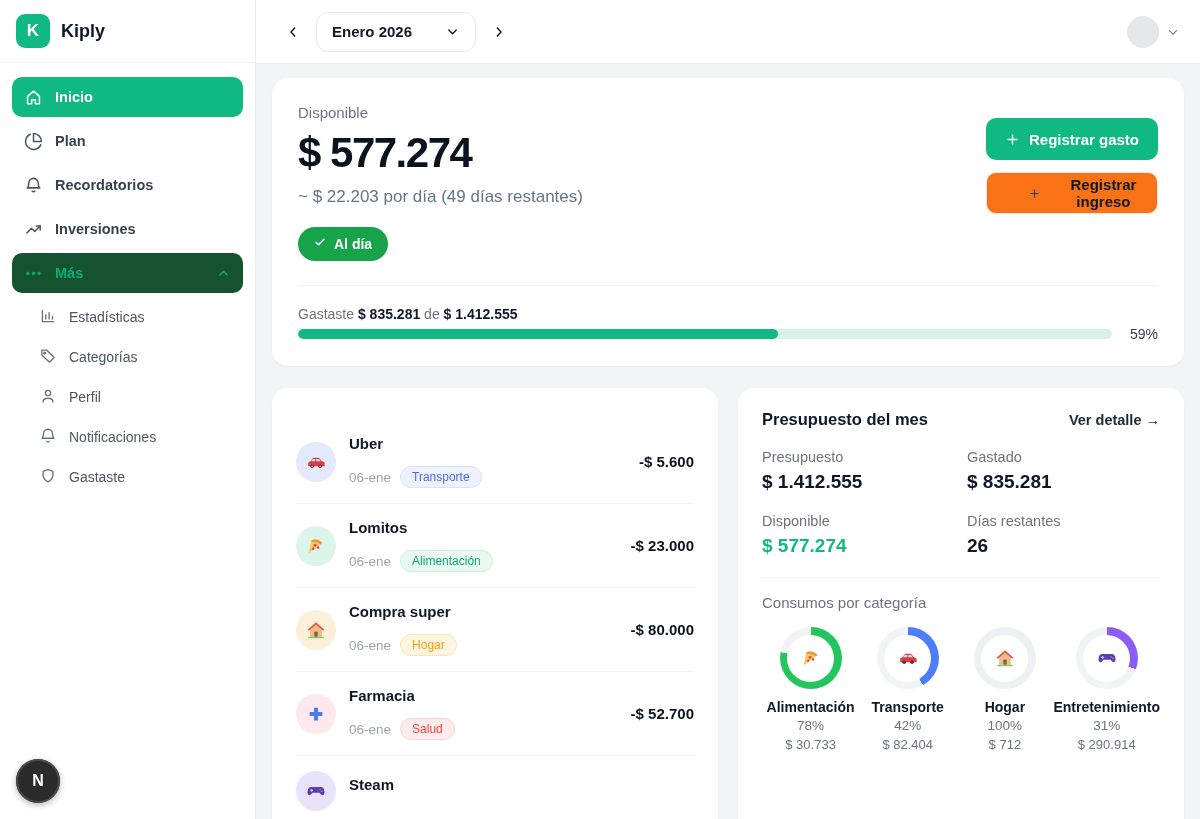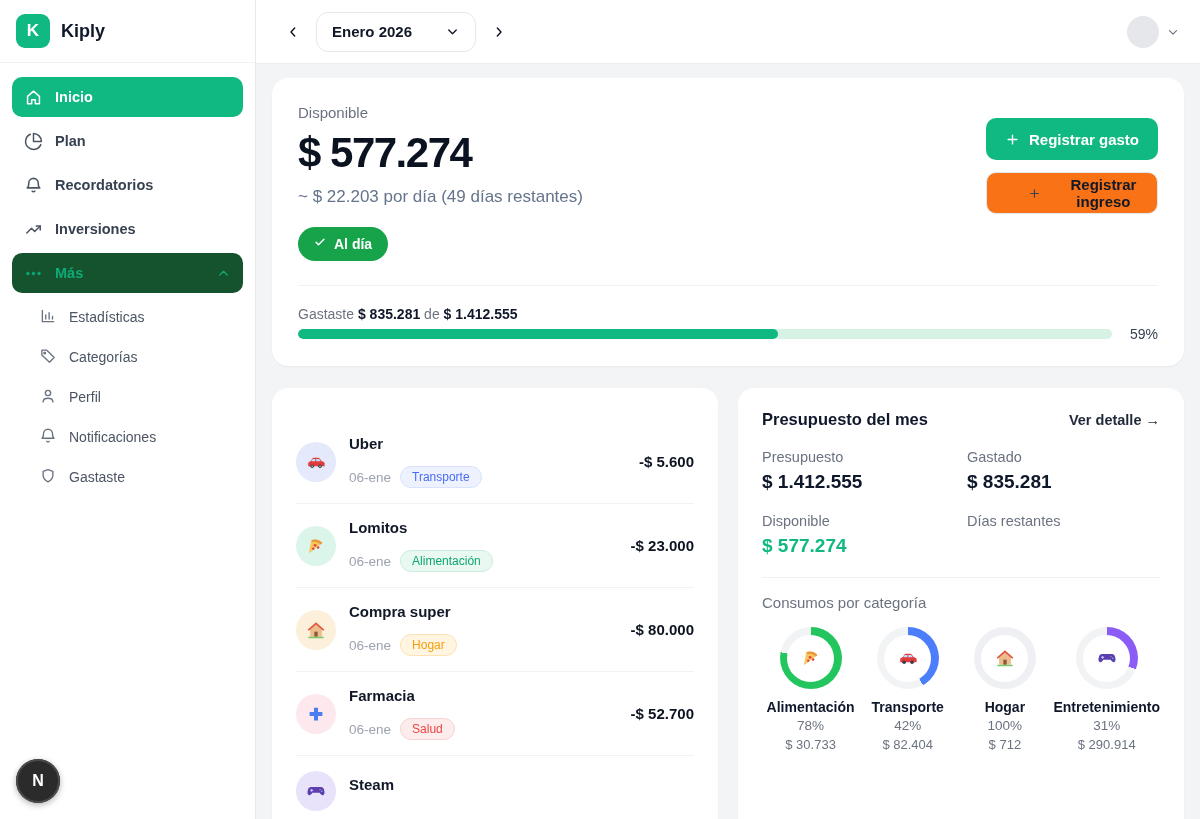--- a/index.html
+++ b/index.html
@@ -413,20 +413,21 @@
             <div>
               <div class="stat-label">Gastado</div>
               <div class="stat-value">$ 835.281</div>
             </div>
             <div>
               <div class="stat-label">Disponible</div>
               <div class="stat-value accent">$ 577.274</div>
             </div>
             <div>
               <div class="stat-label">Días restantes</div>
+              <div class="stat-value">26</div>
             </div>
           </div>
 
           <div class="bdivider"></div>
 
           <div class="consump-title">Consumos por categoría</div>
 
           <div class="cat-row">
 
             <div class="cat">

